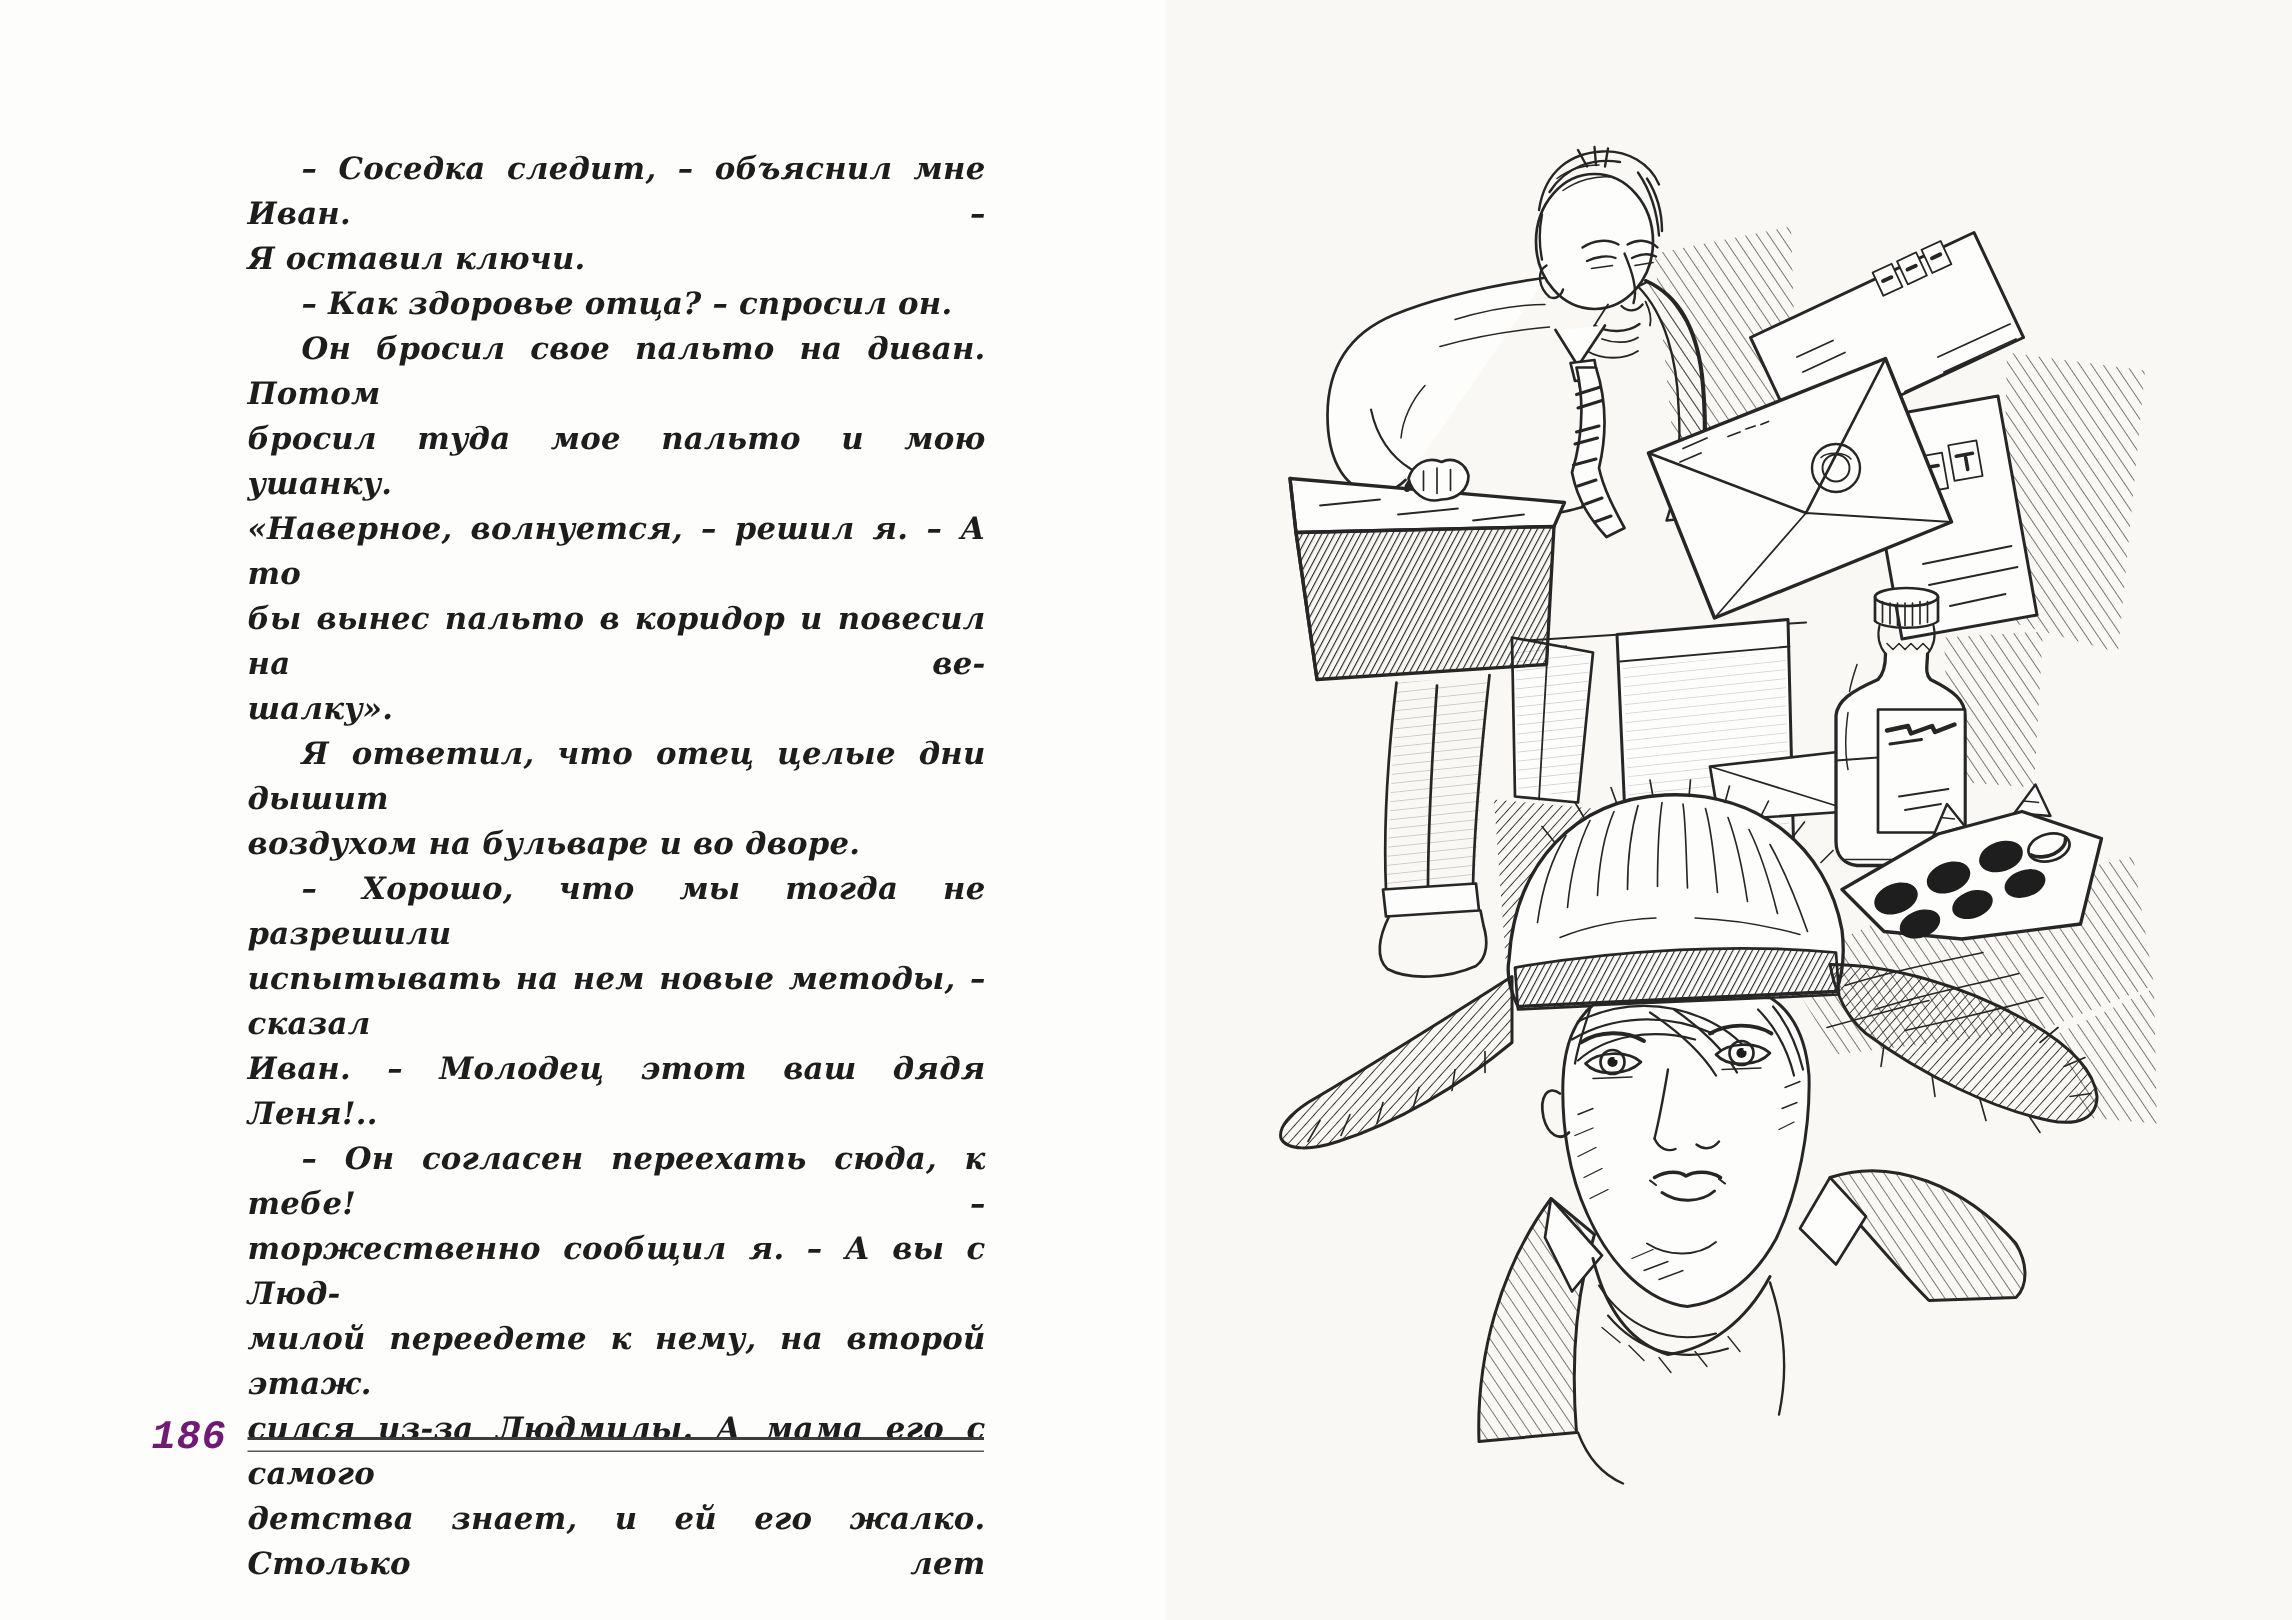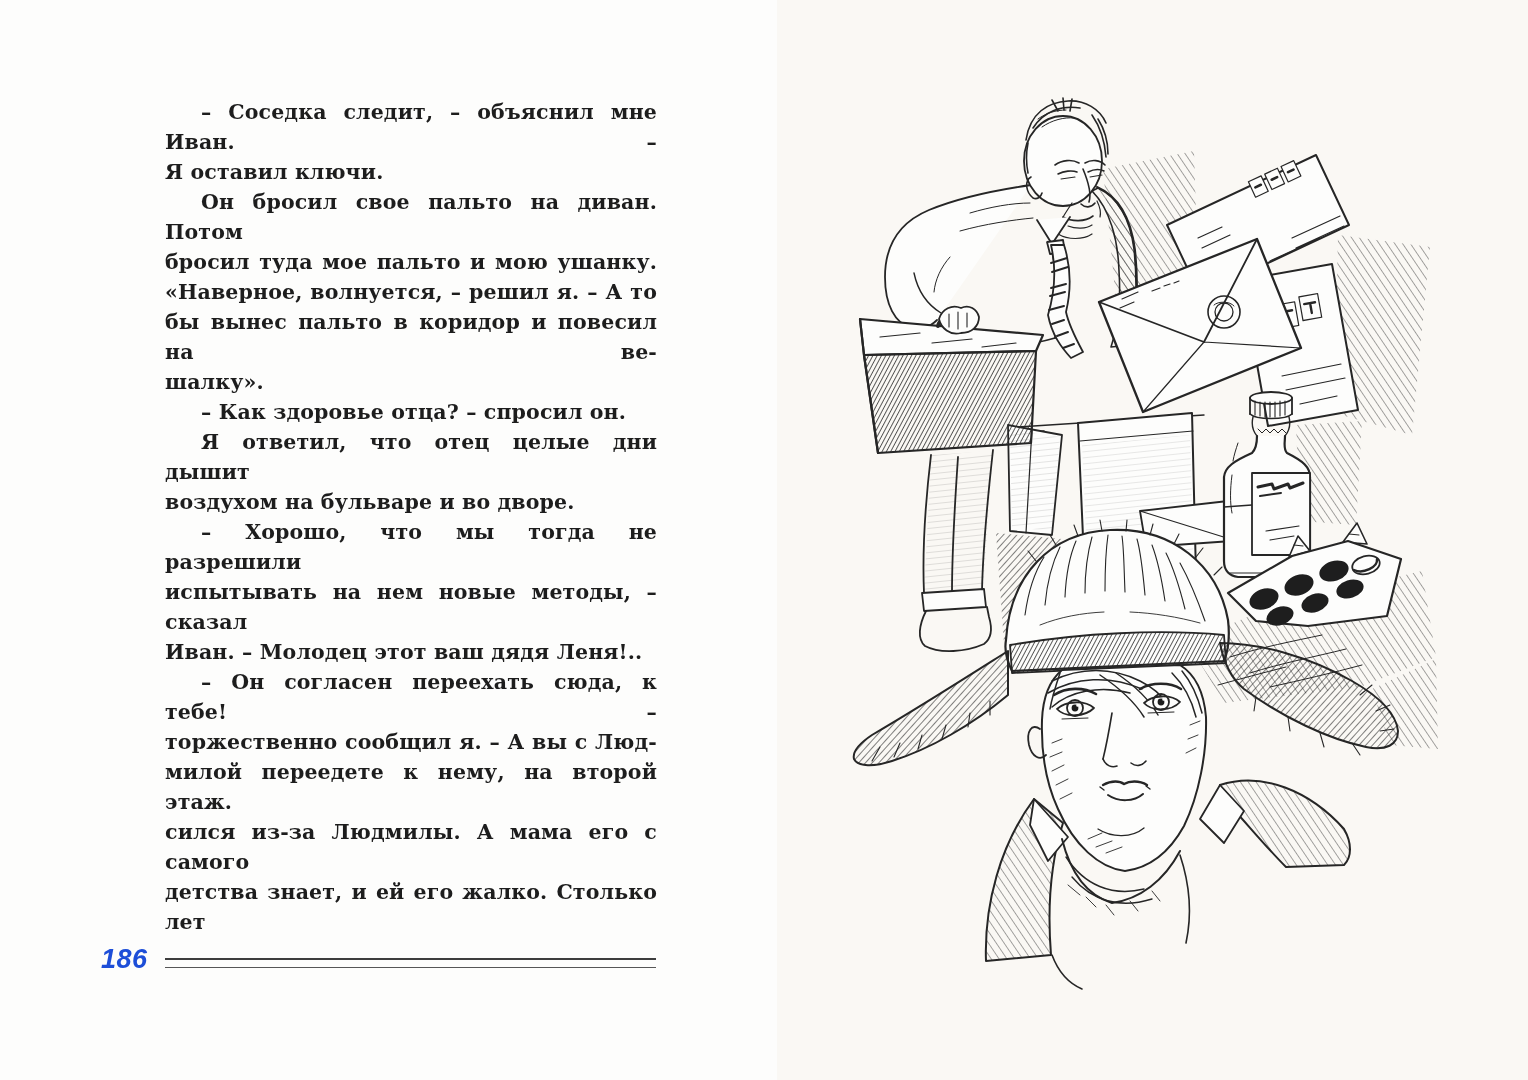--- a/index.html
+++ b/index.html
@@ -18,55 +18,55 @@
     position:absolute;left:777px;top:0;width:751px;height:1080px;
     background:var(--tint);
   }
   .story{
     position:absolute;left:165px;top:97px;width:492px;
     font-family:"DejaVu Serif", serif;font-weight:700;
     font-size:20.5px;line-height:30px;color:var(--ink);
     letter-spacing:0.15px;
   }
   .paragraph{margin:0;}
-  .line{text-align:justify;text-align-last:justify;}
+  .line{text-align:justify;text-align-last:justify;font-style:italic;}
   .line.last{text-align-last:left;}
   .line.first{text-indent:36px;}
   .pagenum{
     position:absolute;left:101px;top:944px;
-    font-family:Liberation Sans, sans-serif;font-weight:700;font-style:italic;
-    font-size:27px;color:#1d4ed8;letter-spacing:0.5px;
+    font-family:Liberation Mono, monospace;font-weight:700;font-style:italic;
+    font-size:27px;color:#701a75;letter-spacing:0.5px;
   }
   .rule{
     position:absolute;left:165px;top:958px;width:491px;height:7px;
     border-top:2.5px solid var(--line-ink);
     border-bottom:1.4px solid #565656;
   }
   .illo{position:absolute;left:800px;top:95px;width:640px;height:900px;}
   .illo svg{display:block;width:100%;height:100%;}
 </style>
 </head>
 <body>
 
 <div class="right-page"></div>
 
 <div class="story">
     <div class="paragraph">
       <div class="line first">– Соседка следит, – объяснил мне Иван. –</div>
       <div class="line last">Я оставил ключи.</div>
     </div>
     <div class="paragraph">
+      <div class="line first last">– Как здоровье отца? – спросил он.</div>
+    </div>
+    <div class="paragraph">
       <div class="line first">Он бросил свое пальто на диван. Потом</div>
       <div class="line">бросил туда мое пальто и мою ушанку.</div>
       <div class="line">«Наверное, волнуется, – решил я. – А то</div>
       <div class="line">бы вынес пальто в коридор и повесил на ве-</div>
       <div class="line last">шалку».</div>
-    </div>
-    <div class="paragraph">
-      <div class="line first last">– Как здоровье отца? – спросил он.</div>
     </div>
     <div class="paragraph">
       <div class="line first">Я ответил, что отец целые дни дышит</div>
       <div class="line last">воздухом на бульваре и во дворе.</div>
     </div>
     <div class="paragraph">
       <div class="line first">– Хорошо, что мы тогда не разрешили</div>
       <div class="line">испытывать на нем новые методы, – сказал</div>
       <div class="line last">Иван. – Молодец этот ваш дядя Леня!..</div>
     </div>

